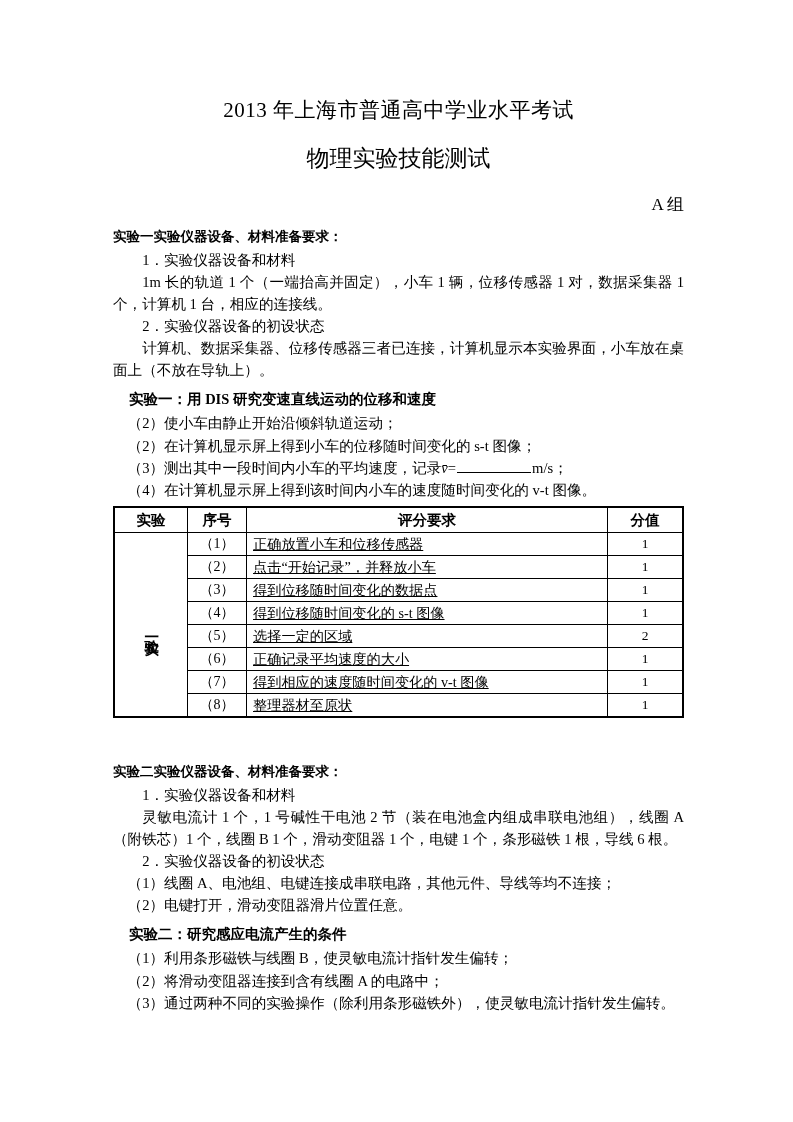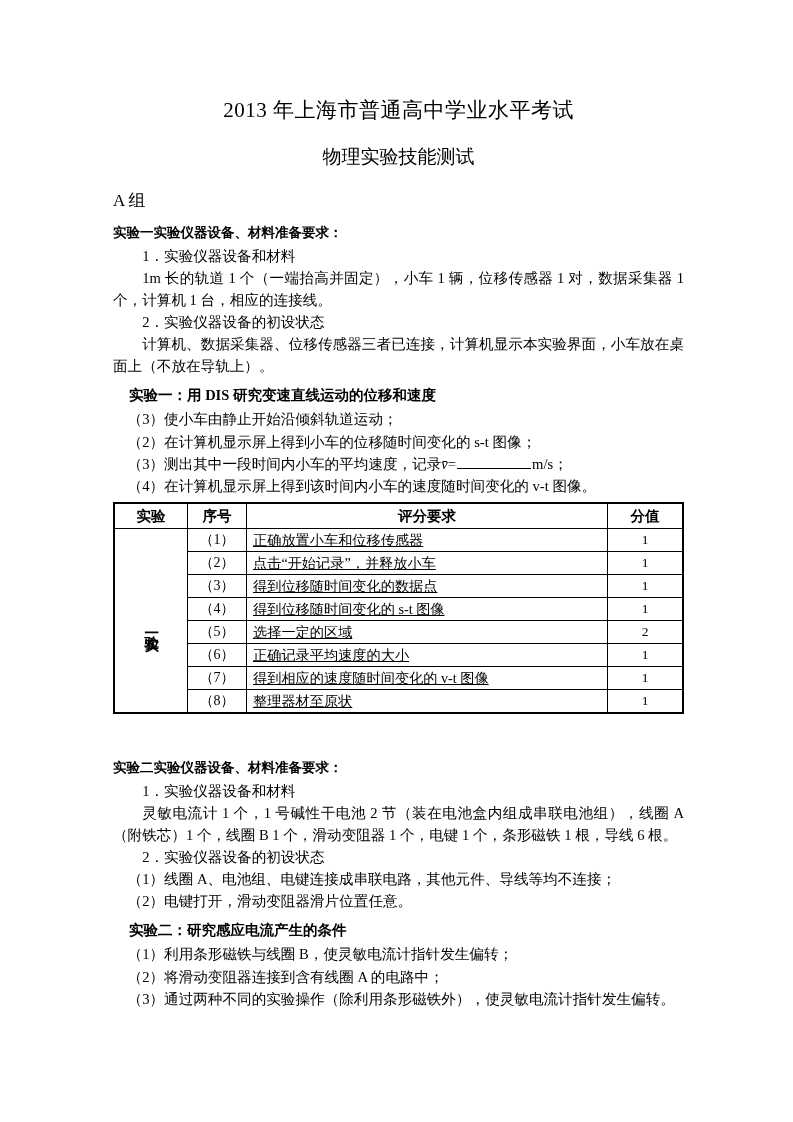--- a/index.html
+++ b/index.html
@@ -33,27 +33,27 @@
   .title1 {
     text-align: center;
     font-size: 21px;
     font-weight: normal;
     line-height: 1.0;
     letter-spacing: 0.5px;
     margin: 0 0 26px 0;
   }
   .title2 {
     text-align: center;
-    font-size: 19px;
+    font-size: 23px;
     font-weight: normal;
     line-height: 1.0;
     margin: 0 0 26px 0;
   }
   .title3 {
-    text-align: left;
+    text-align: right;
     font-size: 17px;
     font-weight: normal;
     line-height: 1.0;
     margin: 0 0 14px 0;
   }
 
   
   .sec-head {
     font-family: "DejaVu Sans", "Liberation Sans", sans-serif;
     font-weight: bold;
@@ -165,21 +165,21 @@
       <div class="title3">A 组</div>
     </div>
 
     <div class="sec-head">实验一实验仪器设备、材料准备要求：</div>
     <p class="body indent2">1．实验仪器设备和材料</p>
     <p class="body indent2">1m 长的轨道 1 个（一端抬高并固定），小车 1 辆，位移传感器 1 对，数据采集器 1 个，计算机 1 台，相应的连接线。</p>
     <p class="body indent2">2．实验仪器设备的初设状态</p>
     <p class="body indent2">计算机、数据采集器、位移传感器三者已连接，计算机显示本实验界面，小车放在桌面上（不放在导轨上）。</p>
 
     <div class="sec-head-serif">实验一：用 DIS 研究变速直线运动的位移和速度</div>
-    <p class="body indent1">（3）使小车由静止开始沿倾斜轨道运动；</p>
+    <p class="body indent1">（2）使小车由静止开始沿倾斜轨道运动；</p>
     <p class="body indent1">（2）在计算机显示屏上得到小车的位移随时间变化的 s-t 图像；</p>
     <p class="body indent1"><span>（3）测出其中一段时间内小车的平均速度，记录</span><i class="var">v̄</i><span>=</span><span class="blank"></span><span>m/s；</span></p>
     <p class="body indent1">（4）在计算机显示屏上得到该时间内小车的速度随时间变化的 v-t 图像。</p>
 
 
     <table class="score">
       <thead>
         <tr>
           <th style="width:72px">实验</th>
           <th style="width:58px">序号</th>

